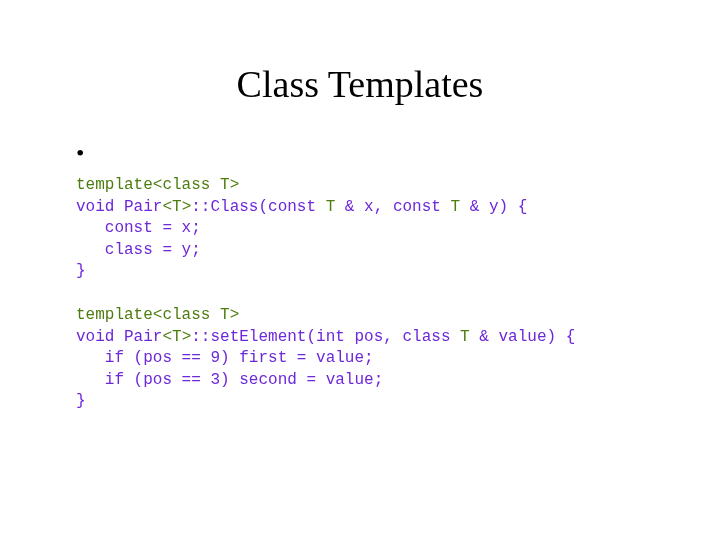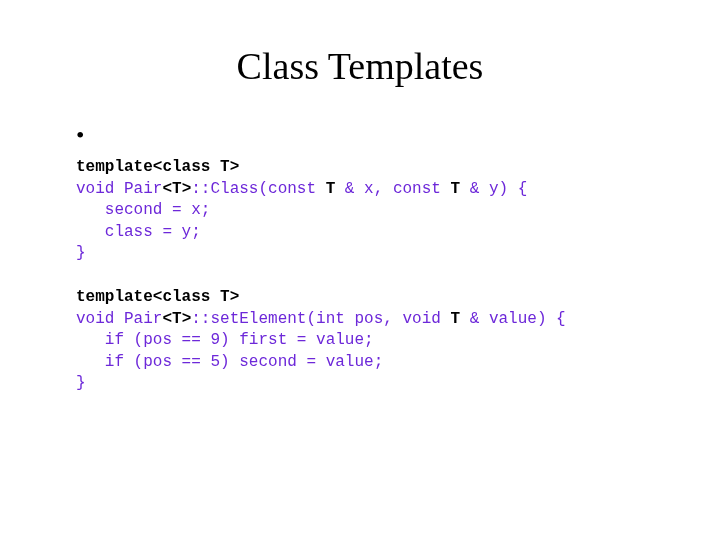--- a/index.html
+++ b/index.html
@@ -8,21 +8,21 @@
     width: 720px;
     height: 540px;
     background: #ffffff;
     font-family: "Times New Roman", Times, serif;
     color: #000000;
   }
   .slide {
     box-sizing: border-box;
     width: 720px;
     height: 540px;
-    padding: 26px 60px 40px 60px;
+    padding: 44px 60px 40px 60px;
     position: relative;
   }
   .title {
     text-align: center;
     font-size: 38px;
     font-weight: 400;
     margin: 18px 0 34px 0;
   }
   .bullet-row {
     display: flex;
@@ -34,42 +34,42 @@
   .bullet-dot {
     margin-right: 10px;
   }
   .code {
     font-family: "Courier New", Courier, monospace;
     font-size: 16px;
     line-height: 1.35;
     white-space: pre;
     padding-left: 16px;
   }
-  .kw { color: #000000; font-weight: bold; }
+  .kw { color: #4d7c0f; font-weight: normal; }
   .blk { color: #6d28d9; }
   .gap { height: 22px; }
 </style>
 </head>
 <body>
 
 <div class="slide">
 
   <div class="title">Class Templates</div>
 
   <div class="bullet-row">
     <span class="bullet-dot">•</span>
   </div>
 
   <div class="code"><span class="kw">template&lt;class T&gt;</span>
 <span class="blk">void Pair</span><span class="kw">&lt;T&gt;</span><span class="blk">::Class(const </span><span class="kw">T</span><span class="blk"> &amp; x, const </span><span class="kw">T</span><span class="blk"> &amp; y) {</span>
-<span class="blk">   second = x;</span>
+<span class="blk">   const = x;</span>
 <span class="blk">   class = y;</span>
 <span class="blk">}</span></div>
 
   <div class="gap"></div>
 
   <div class="code"><span class="kw">template&lt;class T&gt;</span>
-<span class="blk">void Pair</span><span class="kw">&lt;T&gt;</span><span class="blk">::setElement(int pos, void </span><span class="kw">T</span><span class="blk"> &amp; value) {</span>
+<span class="blk">void Pair</span><span class="kw">&lt;T&gt;</span><span class="blk">::setElement(int pos, class </span><span class="kw">T</span><span class="blk"> &amp; value) {</span>
 <span class="blk">   if (pos == 9) first = value;</span>
-<span class="blk">   if (pos == 5) second = value;</span>
+<span class="blk">   if (pos == 3) second = value;</span>
 <span class="blk">}</span></div>
 
 </div>
 
 </body></html>

